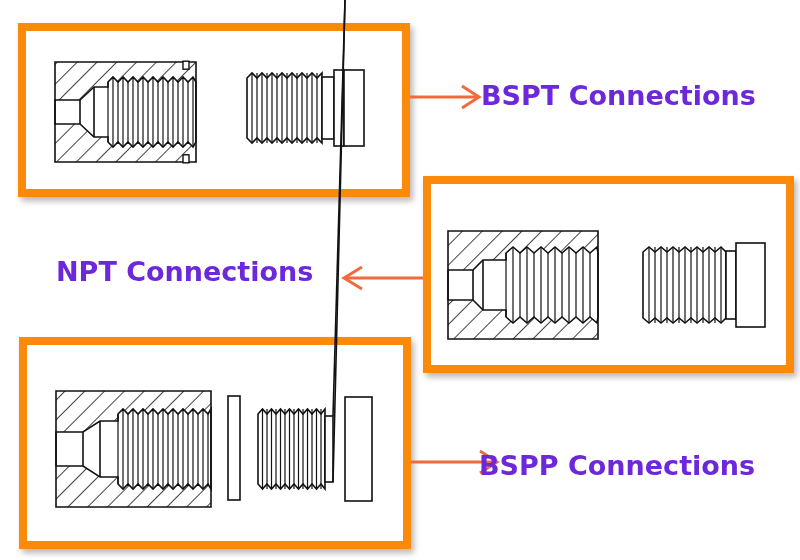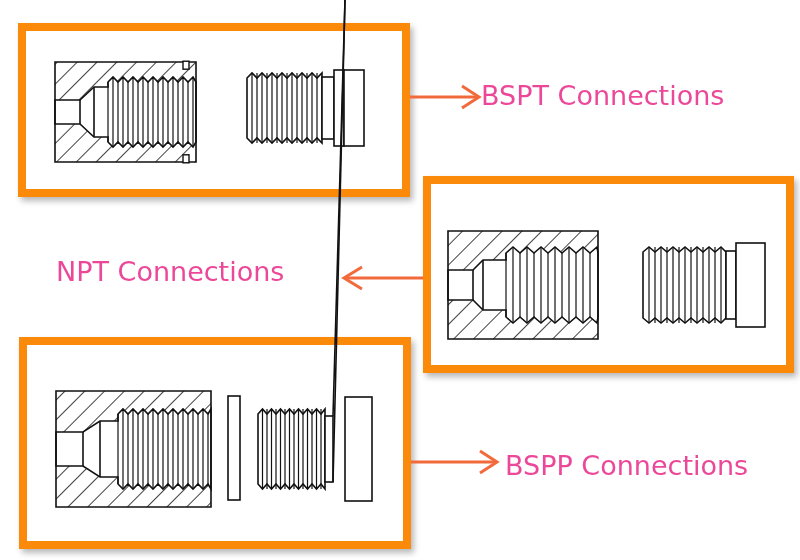--- a/index.html
+++ b/index.html
@@ -1,24 +1,24 @@
 <!DOCTYPE html>
 <html><head>
 <meta charset="utf-8">
 <style>
   html, body { margin:0; padding:0; background:#ffffff; }
   body { width:800px; height:560px; position:relative; overflow:hidden; font-family:"DejaVu Sans", sans-serif; }
   .panel { position:absolute; box-sizing:border-box; border:8px solid #fb8a0a; background:#fff; box-shadow:3px 4px 6px rgba(0,0,0,0.28); }
   #p1 { left:18px; top:23px; width:392px; height:174px; }
   #p2 { left:423px; top:176px; width:371px; height:197px; }
   #p3 { left:19px; top:337px; width:392px; height:212px; }
-  .label { position:absolute; font-weight:normal; font-size:27px; color:#ec4899; white-space:nowrap; letter-spacing:0px; }
+  .label { position:absolute; font-weight:bold; font-size:27px; color:#6d28d9; white-space:nowrap; letter-spacing:0px; }
   #l1 { left:481px; top:80px; }
   #l2 { left:56px; top:256px; }
-  #l3 { left:505px; top:450px; }
+  #l3 { left:479px; top:450px; }
   svg.overlay { position:absolute; left:0; top:0; }
 </style>
 </head>
 <body>
 
 <div class="panel" id="p1"></div>
 <div class="panel" id="p2"></div>
 <div class="panel" id="p3"></div>
 
 <svg class="overlay" width="800" height="560" viewBox="0 0 800 560">

